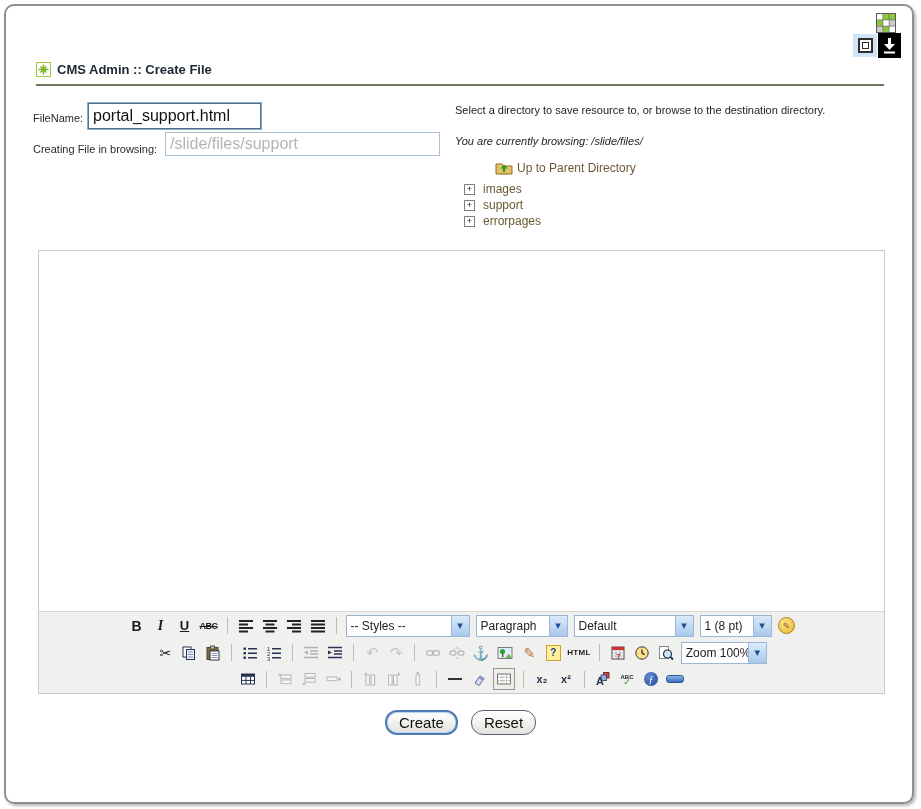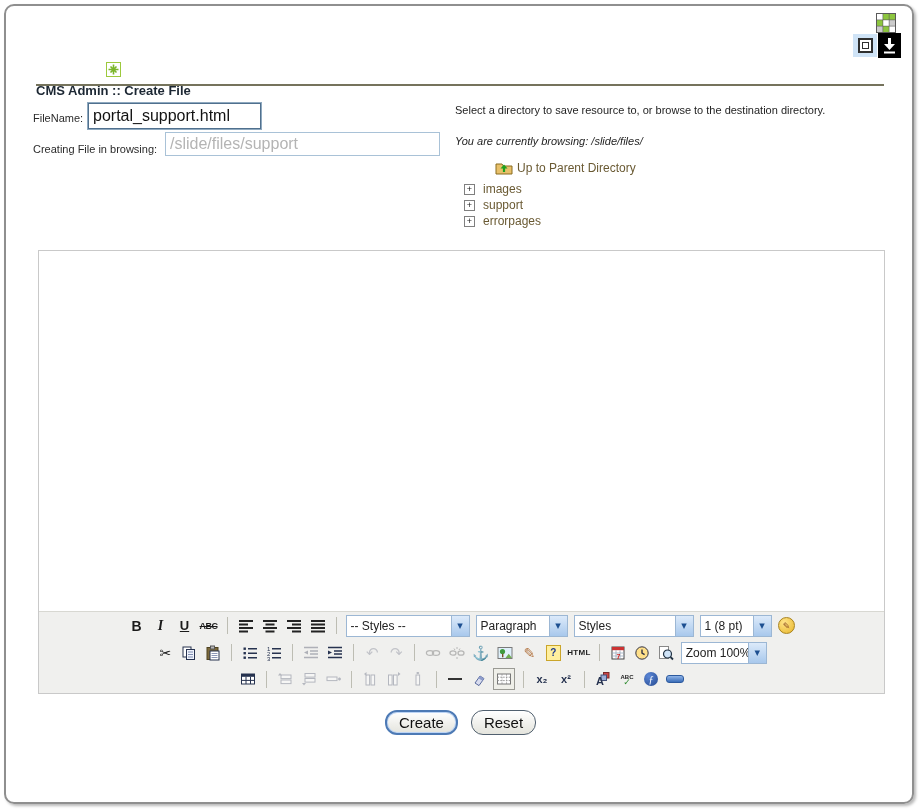--- a/index.html
+++ b/index.html
@@ -6,21 +6,21 @@
   .page{position:relative;width:921px;height:809px;background:#fff;font-family:"Liberation Sans",sans-serif;overflow:hidden;}
   .frame{position:absolute;left:4px;top:4px;width:906px;height:796px;border:2px solid #8f8f8f;border-radius:10px;box-shadow:2px 2px 3px rgba(0,0,0,.28);}
 
   
   .logo-grid{position:absolute;left:876px;top:13px;}
   .ctrl-max{position:absolute;left:853px;top:34px;width:24px;height:23px;background:#cfe3f6;display:flex;align-items:center;justify-content:center;cursor:pointer;}
   .ctrl-max-inner{width:11px;height:11px;background:#fff;border:2px solid #2f2f2f;box-shadow:inset 0 0 0 2px #fff, inset 0 0 0 3px #2f2f2f;}
   .ctrl-dl{position:absolute;left:878px;top:33px;width:23px;height:25px;background:#000;display:flex;align-items:center;justify-content:center;cursor:pointer;}
 
   
-  .app-header{position:absolute;left:36px;top:62px;display:flex;align-items:center;gap:6px;flex-direction:column;}
+  .app-header{position:absolute;left:36px;top:62px;display:flex;align-items:center;gap:6px;}
   .app-title{font-size:13px;font-weight:bold;color:#1c2733;}
   .header-rule{position:absolute;left:36px;top:84px;width:848px;height:2px;background:#75735c;}
 
   
   .lbl{position:absolute;font-size:11px;color:#2b2b2b;}
   .filename-label{left:33px;top:112px;}
   .dir-label{left:33px;top:143px;}
   .txtinput{position:absolute;font-family:"Liberation Sans",sans-serif;font-size:16px;padding:1px 4px;background:#fff;}
   .filename-input{left:88px;top:103px;width:163px;height:22px;border:1px solid #50708e;outline:1px solid #8fa9bf;color:#111;}
   .dir-input{left:165px;top:132px;width:265px;height:20px;border:1px solid #a9c2d7;color:#b4b4b4;}
@@ -181,21 +181,21 @@
         <span class="sep"></span>
         <span class="sel w-styles">
           <span class="sel-label">-- Styles --</span>
           <span class="arrow">▾</span>
         </span>
         <span class="sel w-format">
           <span class="sel-label">Paragraph</span>
           <span class="arrow">▾</span>
         </span>
         <span class="sel w-font">
-          <span class="sel-label">Styles</span>
+          <span class="sel-label">Default</span>
           <span class="arrow">▾</span>
         </span>
         <span class="sel w-size">
           <span class="sel-label">1 (8 pt)</span>
           <span class="arrow">▾</span>
         </span>
         <span class="tbi">
           <span class="style-circle">✎</span>
         </span>
       </div>

